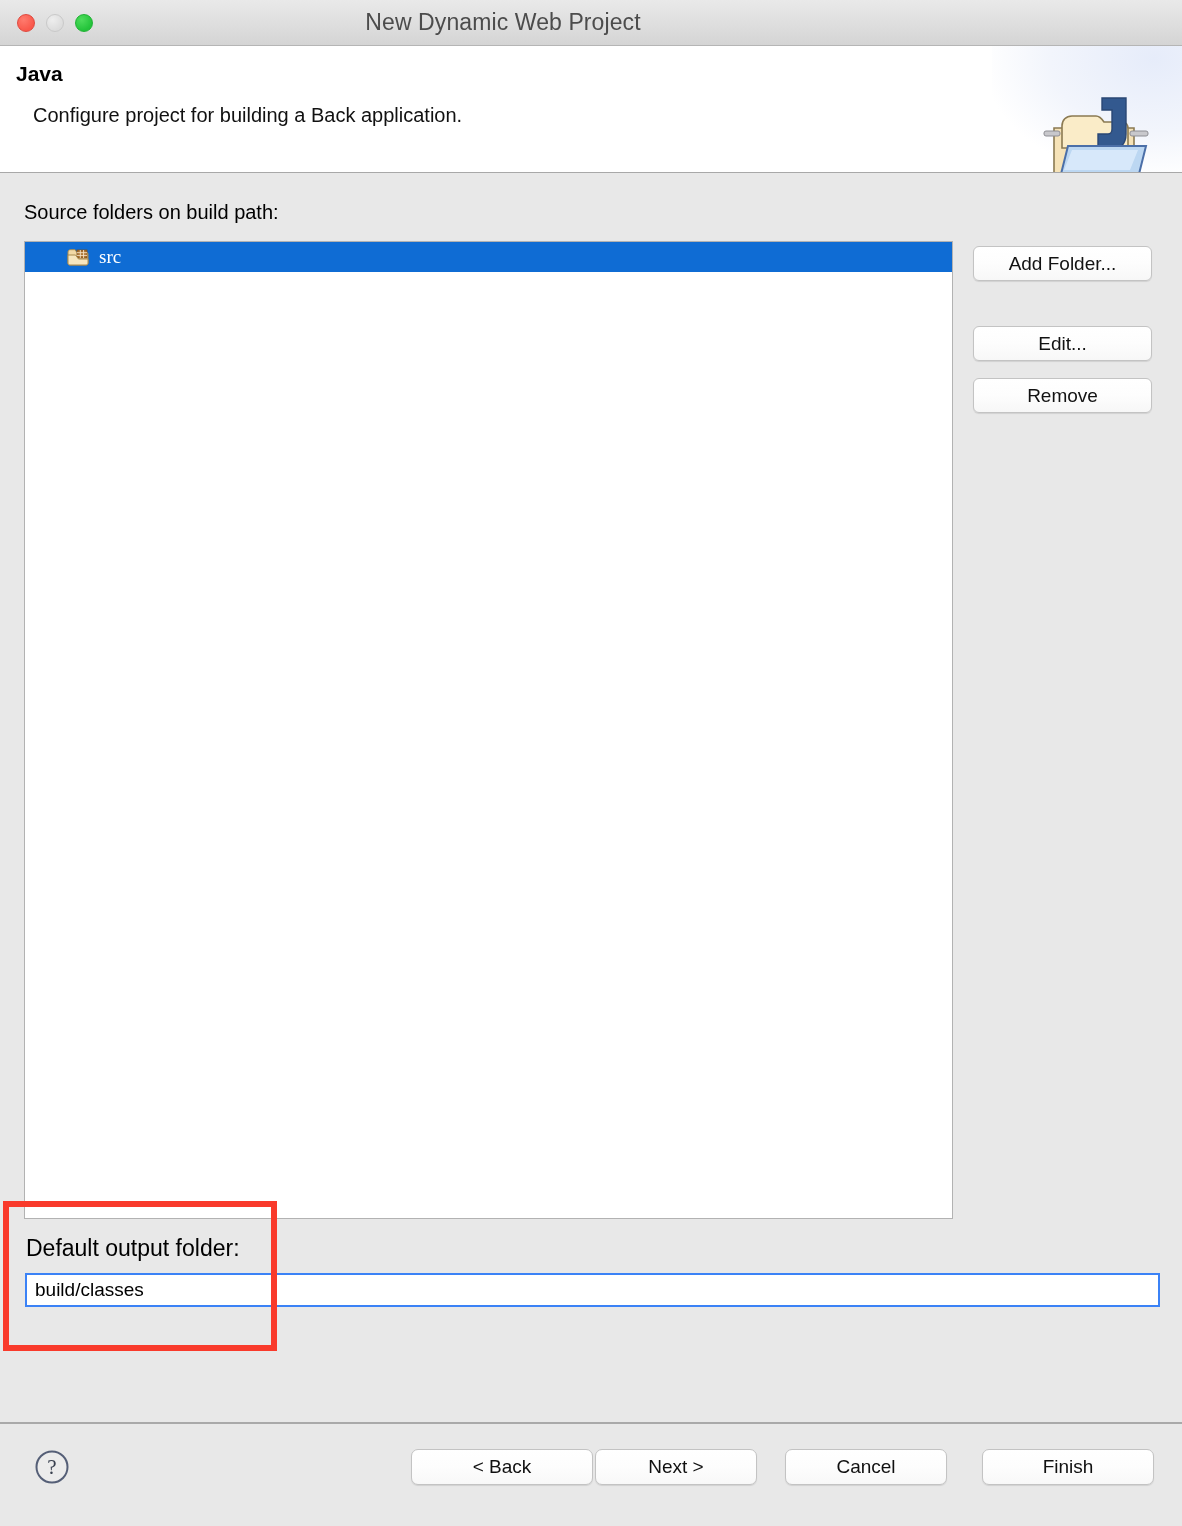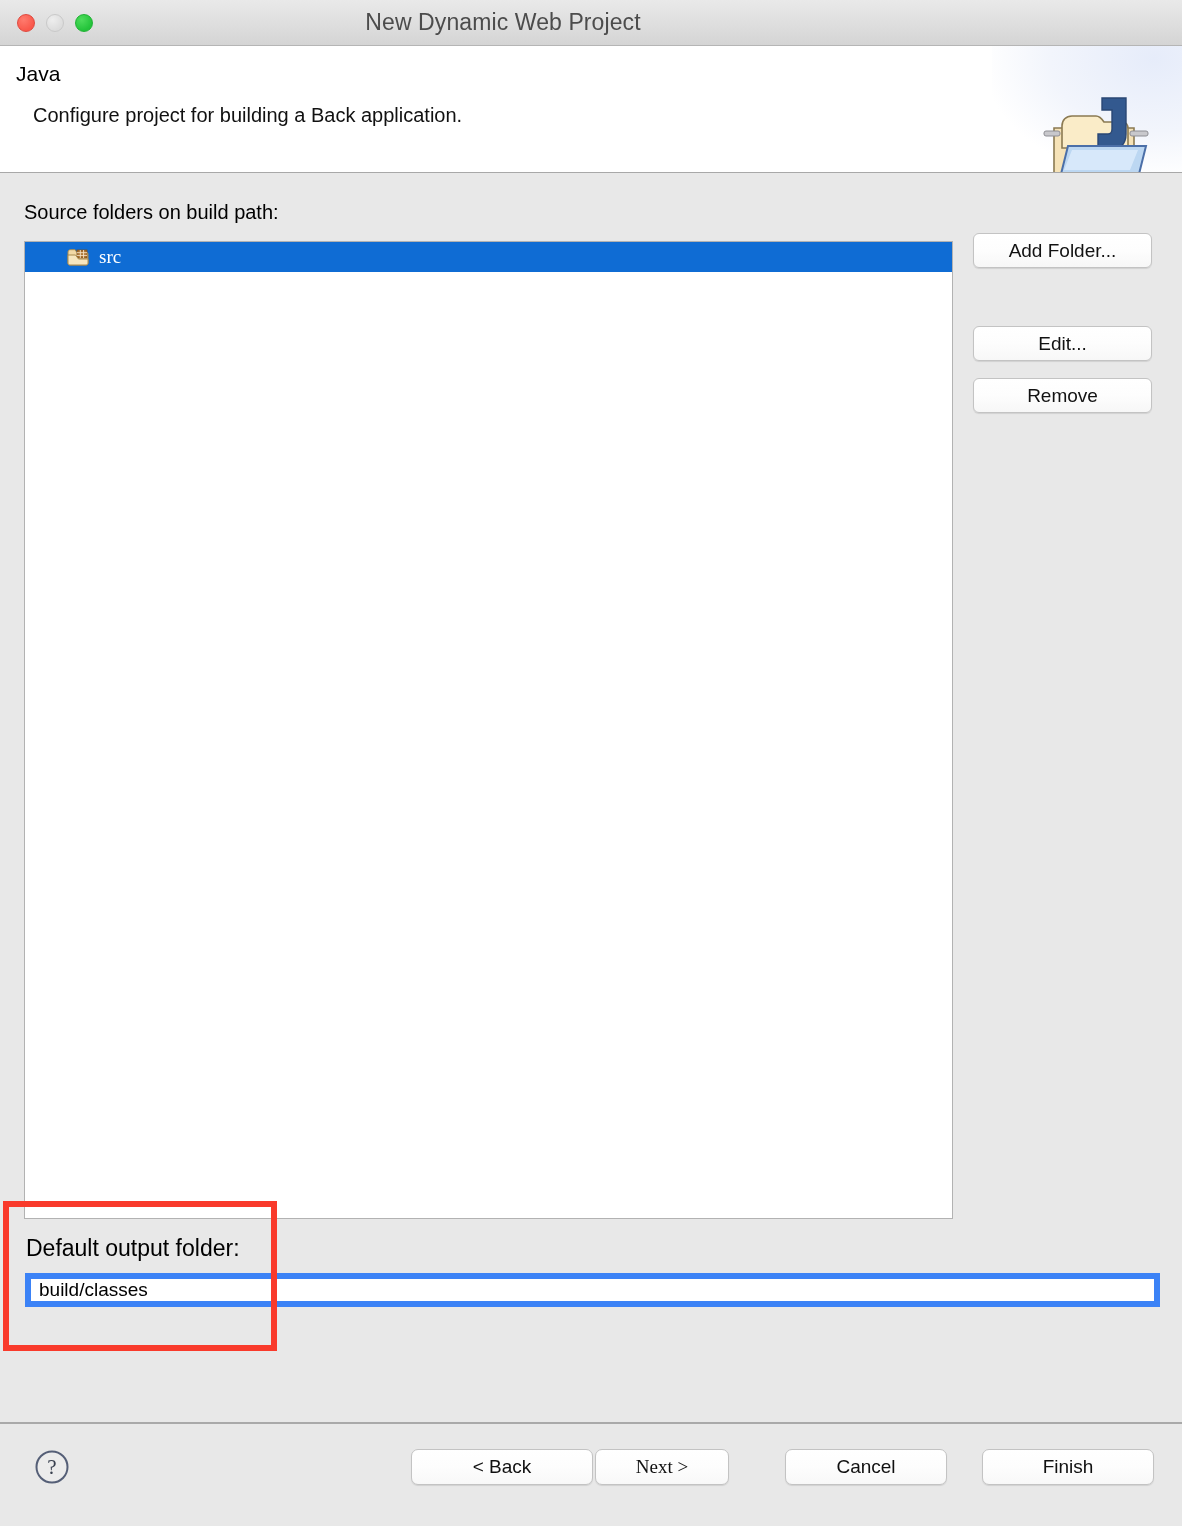--- a/index.html
+++ b/index.html
@@ -70,21 +70,21 @@
     width: 1182px; height: 127px;
     background: #ffffff;
     border-bottom: 1px solid #a8a8a8;
     box-sizing: border-box;
     overflow: hidden;
   }
   #header-title {
     position: absolute;
     left: 16px; top: 16px;
     font-size: 21px;
-    font-weight: normal;
+    font-weight: bold;
     color: #000000;
   }
   #header-desc {
     position: absolute;
     left: 33px; top: 58px;
     font-size: 20px;
     color: #111111;
   }
   #header-banner-bg {
     position: absolute;
@@ -150,37 +150,37 @@
     border: 1px solid #c3c3c3;
     border-radius: 6px;
     box-shadow: 0 1px 1px rgba(0,0,0,0.10);
     font-size: 19px;
     color: #121212;
     font-family: "Liberation Sans", sans-serif;
     box-sizing: border-box;
     padding: 0;
     cursor: default;
   }
-  #btn-add-folder { top: 60px; }
+  #btn-add-folder { top: 73px; }
   #btn-edit { top: 139px; margin-top: 14px; }
   #btn-remove { top: 205px; }
 
   
   #output-label {
     position: absolute;
     left: 26px; top: 1062px;
     font-size: 23px;
     color: #000000;
   }
   #output-field {
     position: absolute;
     left: 25px; top: 1100px;
     width: 1135px; height: 34px;
     background: #ffffff;
-    border: 6px solid #3b82f6;
+    border: 2px solid #3b82f6;
     box-sizing: border-box;
     font-size: 19px;
     color: #000000;
     font-family: "Liberation Sans", sans-serif;
     padding: 0 0 0 8px;
     line-height: 32px;
   }
 
   
   #annotation-box {
@@ -219,21 +219,21 @@
     border-radius: 7px;
     box-shadow: 0 1px 1px rgba(0,0,0,0.10);
     font-size: 19px;
     color: #101010;
     font-family: "Liberation Sans", sans-serif;
     box-sizing: border-box;
     padding: 0;
     cursor: default;
   }
   #btn-back   { left: 411px; width: 182px; }
-  #btn-next   { left: 595px; width: 134px; font-family: Liberation Serif, serif; }
+  #btn-next   { left: 595px; width: 162px; }
   #btn-cancel { left: 785px; width: 162px; }
   #btn-finish { left: 982px; width: 172px; }
 </style>
 </head>
 <body>
 
 <div id="window">
 
   <div id="titlebar">
     <div id="traffic">

